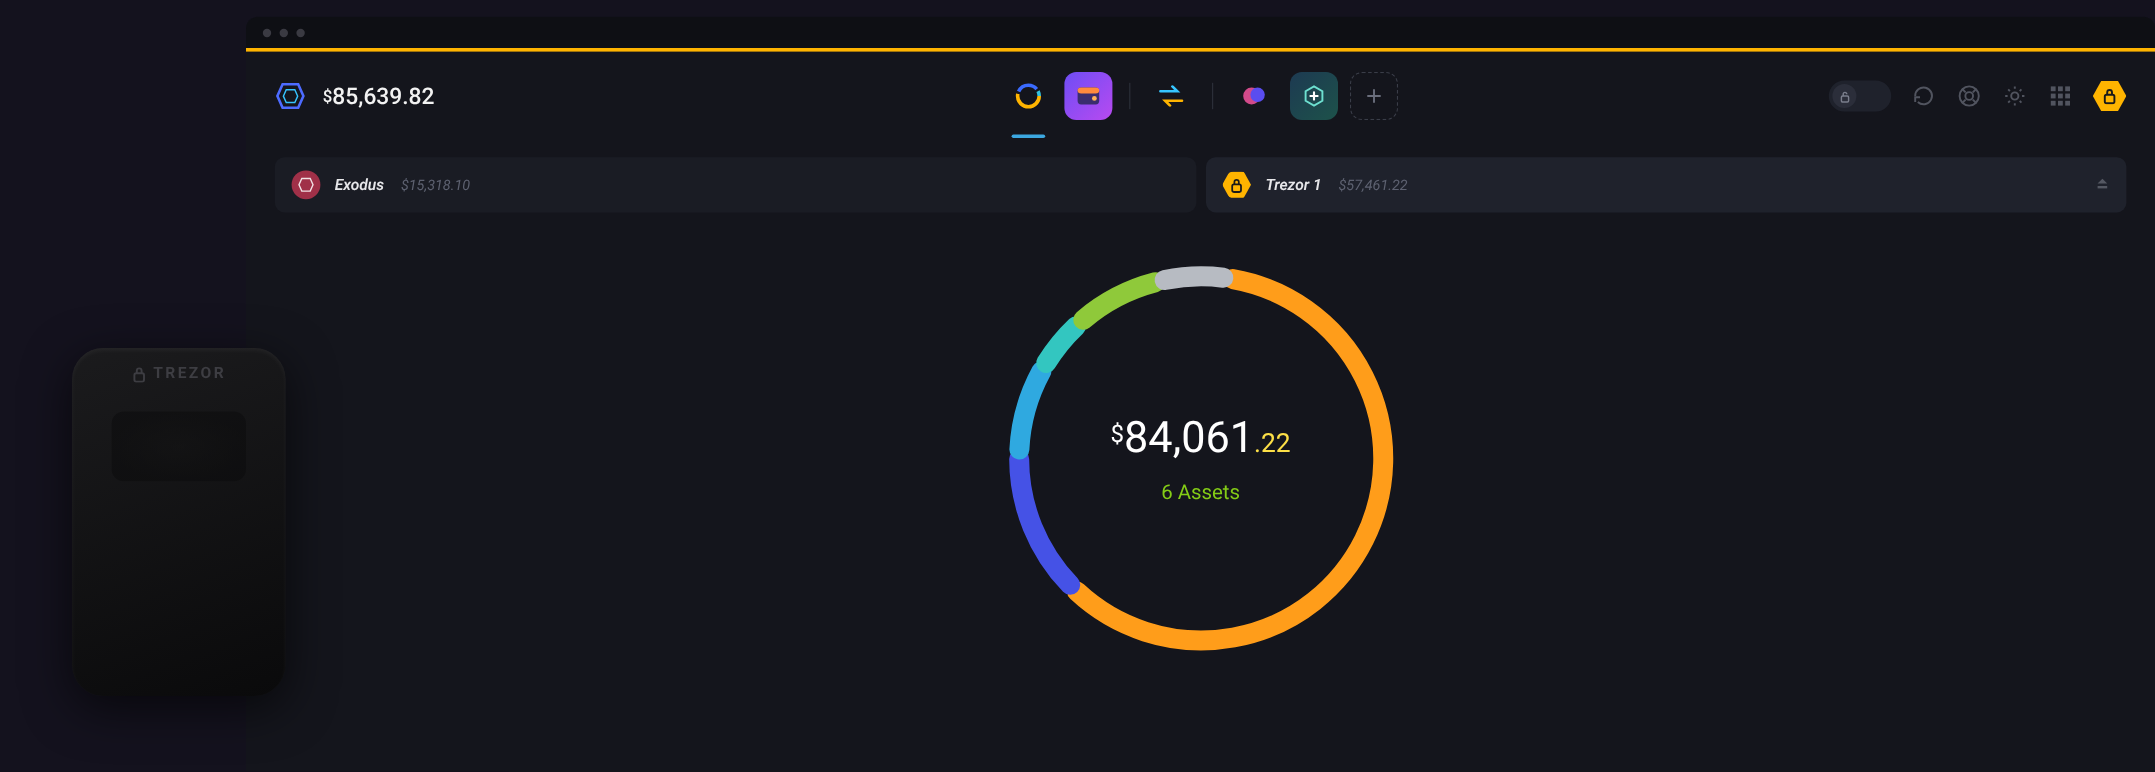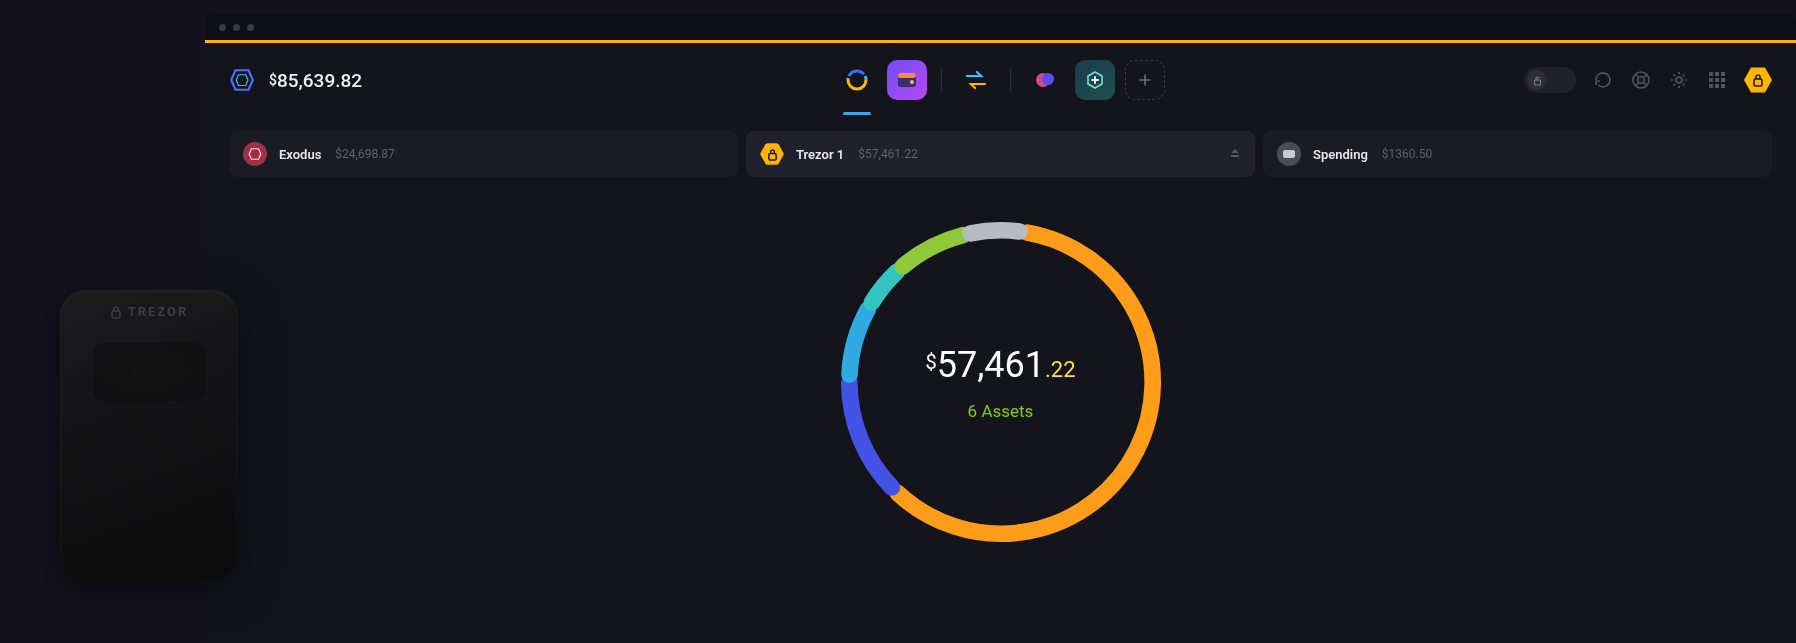--- a/index.html
+++ b/index.html
@@ -111,20 +111,21 @@
   .portfolio-tab {
     flex: 1;
     height: 46px;
     border-radius: 8px;
     background: #1a1c24;
     display: flex;
     align-items: center;
     padding: 0 14px;
     gap: 12px;
     position: relative;
+    font-style: italic;
   }
   .portfolio-tab.selected { background: #1f222c; }
   .tab-badge {
     width: 24px; height: 24px; border-radius: 50%;
     display:flex; align-items:center; justify-content:center;
     flex-shrink:0;
   }
   .tab-name { font-size: 13px; font-weight: 600; color: #e7e7ea;}
   .tab-amt { font-size: 12px; color: #5d6170; margin-left: 2px;}
   .eject { position:absolute; right:14px; opacity:.5;}
@@ -304,59 +305,50 @@
   </div>
 
   <div class="portfolio-row" id="portfolio-row">
       <div class="portfolio-tab">
         <div class="tab-badge " style="background:#a03048;">
           <svg width="14" height="14" viewBox="0 0 24 24">
             <polygon points="6,3 18,3 22,12 18,21 6,21 2,12" fill="none" stroke="#fff" stroke-width="2" opacity=".85"></polygon>
           </svg>
         </div>
         <span class="tab-name">Exodus</span>
-        <span class="tab-amt">$24,698.87</span>
+        <span class="tab-amt">$15,318.10</span>
       </div>
       <div class="portfolio-tab selected">
         <div class="tab-badge hex" style="background:#ffb400;">
           <svg width="11" height="13" viewBox="0 0 12 14">
             <rect x="2" y="6" width="8" height="7" rx="1.5" fill="none" stroke="#1a1a1a" stroke-width="1.6"></rect>
             <path d="M4 6 v-2 a2 2 0 0 1 4 0 v2" fill="none" stroke="#1a1a1a" stroke-width="1.6"></path>
           </svg>
         </div>
         <span class="tab-name">Trezor 1</span>
         <span class="tab-amt">$57,461.22</span>
         <span class="eject"><svg width="12" height="12" viewBox="0 0 12 12">
             <path d="M2 5 l4-4 l4 4 z" fill="#8a8e99"></path>
             <rect x="2" y="7" width="8" height="2" fill="#8a8e99"></rect>
           </svg></span>
       </div>
-      <div class="portfolio-tab">
-        <div class="tab-badge " style="background:#4a4d58;">
-          <svg width="14" height="10" viewBox="0 0 14 10">
-            <rect x="1" y="1" width="12" height="8" rx="2" fill="#fff" opacity=".7"></rect>
-          </svg>
-        </div>
-        <span class="tab-name">Spending</span>
-        <span class="tab-amt">$1360.50</span>
-      </div>
     </div>
 
   <div class="donut-area">
     <svg class="donut-svg" viewBox="0 0 200 200" id="donut-svg">
         <path d="M 114.23915056868829 19.24576425299894 A 82 82 0 1 1 44.07613447487513 159.971003532772" fill="none" stroke="#ff9d1a" stroke-width="9" stroke-linecap="round"></path>
         <path d="M 41.0141363722306 156.96198637763777 A 82 82 0 0 1 18.000499572061187 100.28623341604833" fill="none" stroke="#4552e6" stroke-width="9" stroke-linecap="round"></path>
         <path d="M 18.097896738002405 95.99431887675972 A 82 82 0 0 1 28.0053960149056 60.74726764887022" fill="none" stroke="#2fa9e0" stroke-width="9" stroke-linecap="round"></path>
         <path d="M 30.158391400270105 57.03315571045349 A 82 82 0 0 1 43.65882411403731 40.42087698037998" fill="none" stroke="#33c6c0" stroke-width="9" stroke-linecap="round"></path>
         <path d="M 46.854168112823274 37.55385878198757 A 82 82 0 0 1 79.33031262406473 20.64784802047835" fill="none" stroke="#8fc93a" stroke-width="9" stroke-linecap="round"></path>
         <path d="M 83.51161046603096 19.674829532853764 A 82 82 0 0 1 109.99328615922218 18.611215565411612" fill="none" stroke="#b7bbc2" stroke-width="9" stroke-linecap="round"></path>
       </svg>
     <div class="donut-center">
       <div class="donut-amount">
-        <span class="dollar2">$</span><span>57,461</span><span class="cents">.22</span>
+        <span class="dollar2">$</span><span>84,061</span><span class="cents">.22</span>
       </div>
       <div class="donut-sub">6 Assets</div>
     </div>
   </div>
 </div>
 
 <div class="trezor-device">
   <div class="trezor-top">
     <svg width="12" height="14" viewBox="0 0 12 14">
       <rect x="2" y="6" width="8" height="7" rx="1.5" fill="none" stroke="#3d3d42" stroke-width="1.6"></rect>

